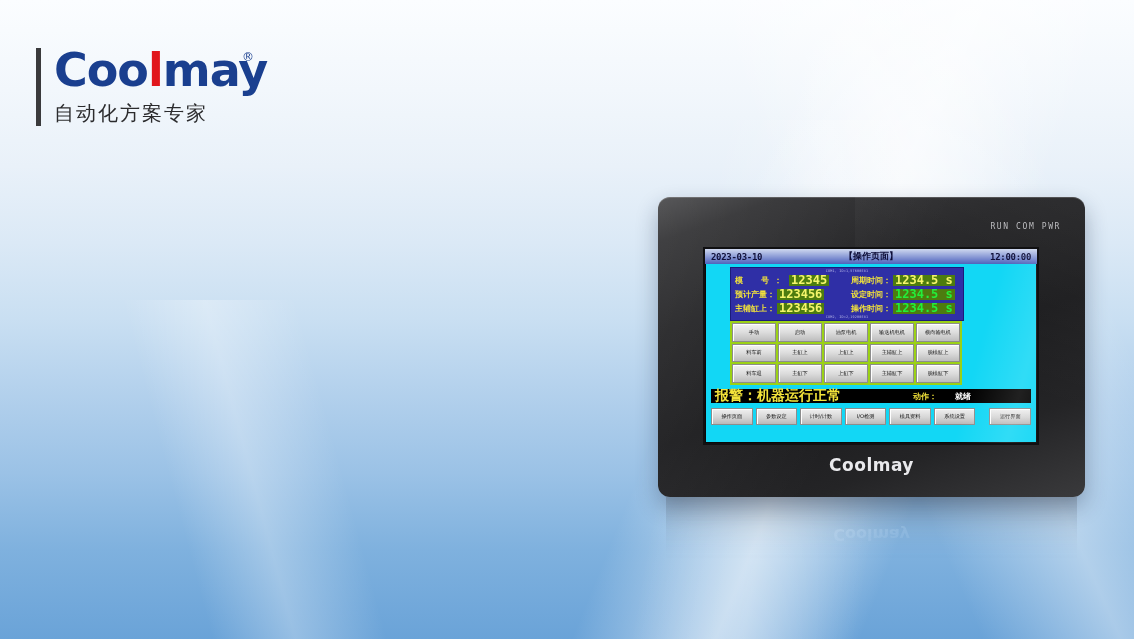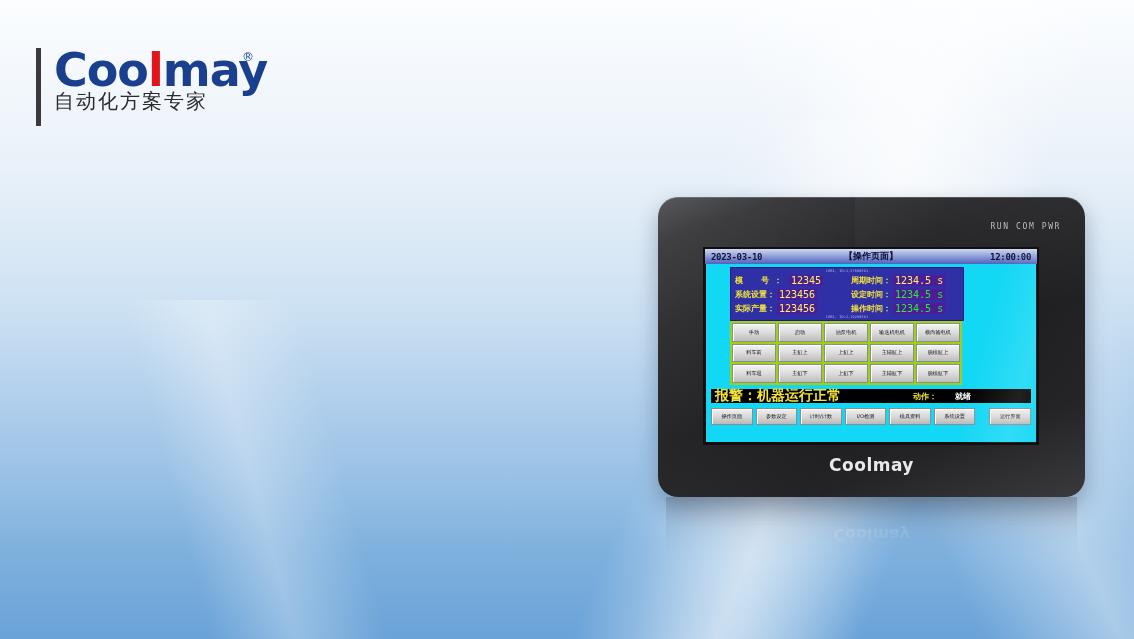--- a/index.html
+++ b/index.html
@@ -27,33 +27,33 @@
       background:linear-gradient(100deg,rgba(255,255,255,0) 42%,rgba(255,255,255,.25) 52%,rgba(255,255,255,0) 62%);}
 
   
   #logo{position:absolute;left:36px;top:44px;width:260px;height:86px;}
   .logo-bar{position:absolute;left:0;top:4px;width:5px;height:78px;background:#3a3a3c;}
   .logo-word{position:absolute;left:18px;top:-2px;font-size:46px;font-weight:bold;
     letter-spacing:-1px;font-family:"DejaVu Sans",sans-serif;line-height:56px;}
   .lw-a{color:#1a3f8f;margin-top:18px;}
   .lw-red{color:#e1161c;}
   .logo-reg{position:absolute;left:206px;top:6px;font-size:12px;color:#1a3f8f;font-family:"DejaVu Sans",sans-serif;}
-  .logo-sub{position:absolute;left:18px;top:44px;font-size:20px;color:#2b2b2d;letter-spacing:2px;
+  .logo-sub{position:absolute;left:18px;top:56px;font-size:20px;color:#2b2b2d;letter-spacing:2px;
     font-family:Liberation Serif, serif;}
 
   
   #title{position:absolute;left:46px;top:228px;}
   #title .t-en{font-size:80px;color:#1f6fb8;letter-spacing:4px;line-height:86px;
     font-family:"Liberation Sans",sans-serif;font-weight:400;}
   #title .t-cn{font-size:74px;color:#1f6fb8;letter-spacing:6px;line-height:86px;
     font-family:"DejaVu Sans",sans-serif;font-weight:400;margin-top:6px;}
 
   
   #device{position:absolute;left:658px;top:197px;width:427px;height:300px;
-    border-radius:20px;
+    border-radius:12px;
     background:linear-gradient(160deg,#4a4a4c 0%,#313133 10%,#232325 30%,#1b1b1d 55%,#242426 78%,#3a3a3c 100%);
     box-shadow:0 10px 22px rgba(20,40,70,.33), inset 0 1px 0 rgba(255,255,255,.18);
     overflow:hidden;}
   #device .gloss{position:absolute;left:-40px;top:-60px;width:420px;height:420px;
     background:linear-gradient(125deg,rgba(255,255,255,.10) 0%,rgba(255,255,255,.03) 42%,rgba(255,255,255,0) 58%);
     transform:rotate(-8deg);pointer-events:none;}
   #device .gloss2{position:absolute;right:-30px;top:-10px;width:260px;height:340px;
     background:linear-gradient(200deg,rgba(255,255,255,.06),rgba(255,255,255,0) 55%);pointer-events:none;}
   .leds{position:absolute;right:24px;top:25px;font-size:8px;color:#bdbdc0;
     letter-spacing:1.6px;font-family:"DejaVu Sans Mono",monospace;}
@@ -87,21 +87,21 @@
   .info .com{position:absolute;left:0;right:0;text-align:center;font-size:3.4px;
     color:#b9b9e8;font-family:"DejaVu Sans Mono",monospace;letter-spacing:.2px;}
   .info .com.c1{top:1px;}
   .info .com.c2{bottom:1px;}
   .info-grid{position:absolute;left:0;top:6px;width:232px;display:flex;}
   .info-col{flex:1;display:flex;flex-direction:column;gap:2px;padding-left:4px;}
   .info-row{display:flex;align-items:center;height:12px;}
   .lbl{font-size:8px;color:#f2e23a;font-weight:bold;font-family:"DejaVu Sans",sans-serif;
     white-space:nowrap;}
   .lbl.sp{letter-spacing:5px;}
-  .val{margin-left:2px;background:#4c1d95;color:#f5f56b;font-size:10px;font-weight:normal;
+  .val{margin-left:2px;background:#4d7c0f;color:#f5f56b;font-size:12px;font-weight:bold;
     font-family:"DejaVu Sans Mono",monospace;padding:0 2px;line-height:11px;}
   .val.g{color:#23ef3a;}
 
   
   .grid{position:absolute;left:25px;top:72px;width:232px;height:64px;
     background:#9bd116;padding:2px;box-sizing:border-box;
     display:grid;grid-template-columns:repeat(5,1fr);grid-template-rows:repeat(3,1fr);gap:2px;}
   .gbtn{background:linear-gradient(180deg,#f3f3f3 0%,#dcdcdc 50%,#bdbdbd 100%);
     border:1px solid #8d8d8d;display:flex;align-items:center;justify-content:center;
     font-size:5.2px;color:#111;font-family:"DejaVu Sans",sans-serif;
@@ -174,25 +174,25 @@
 
       <div class="info">
         <div class="com c1">COM1, ID=1,57600E81</div>
         <div class="info-grid">
           <div class="info-col">
             <div class="info-row">
               <span class="lbl sp">模　号：</span>
               <span class="val">12345</span>
             </div>
             <div class="info-row">
-              <span class="lbl">系统设置：</span>
+              <span class="lbl">预计产量：</span>
               <span class="val">123456</span>
             </div>
             <div class="info-row">
-              <span class="lbl">实际产量：</span>
+              <span class="lbl">主辅缸上：</span>
               <span class="val">123456</span>
             </div>
           </div>
           <div class="info-col">
             <div class="info-row">
               <span class="lbl">周期时间：</span>
               <span class="val">1234.5 s</span>
             </div>
             <div class="info-row">
               <span class="lbl">设定时间：</span>

